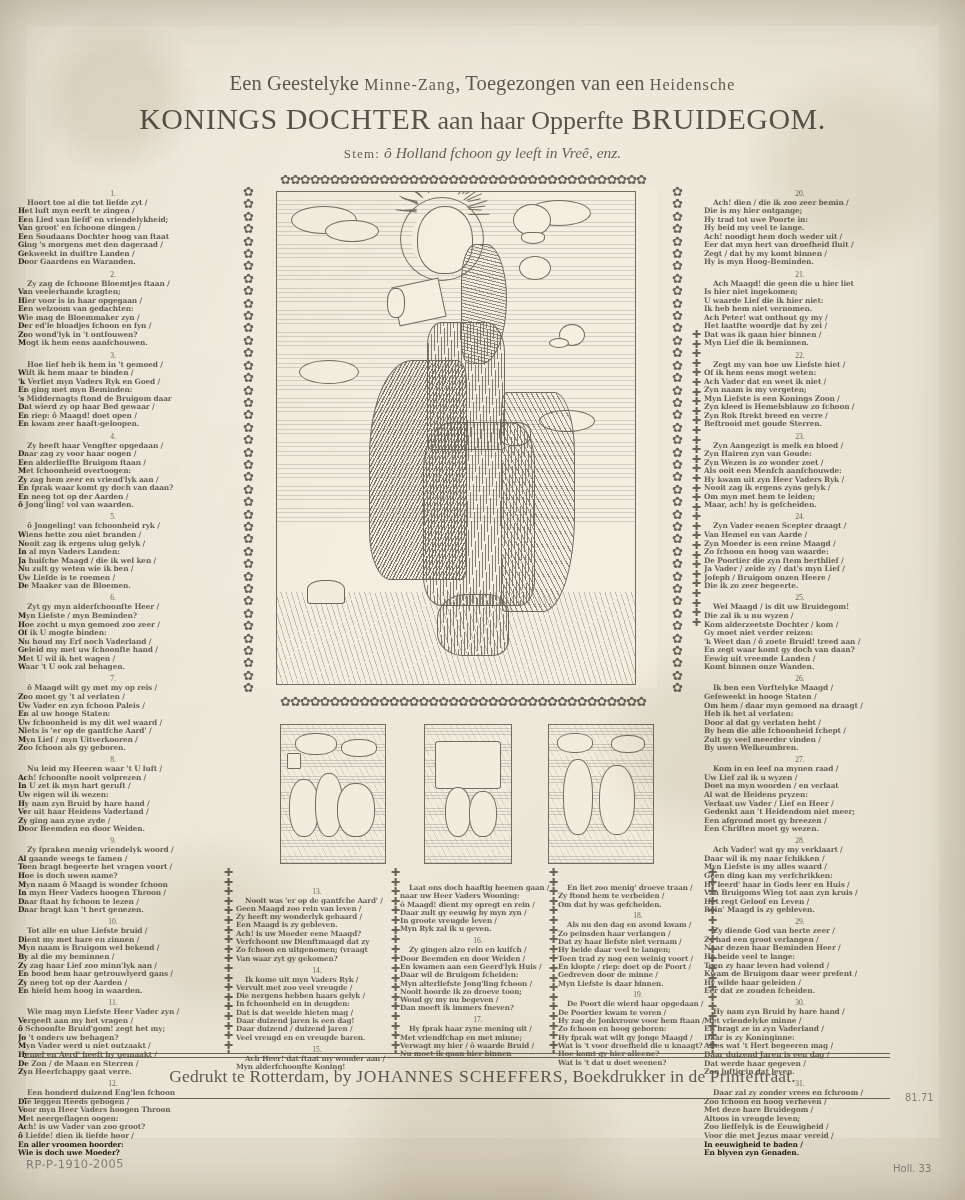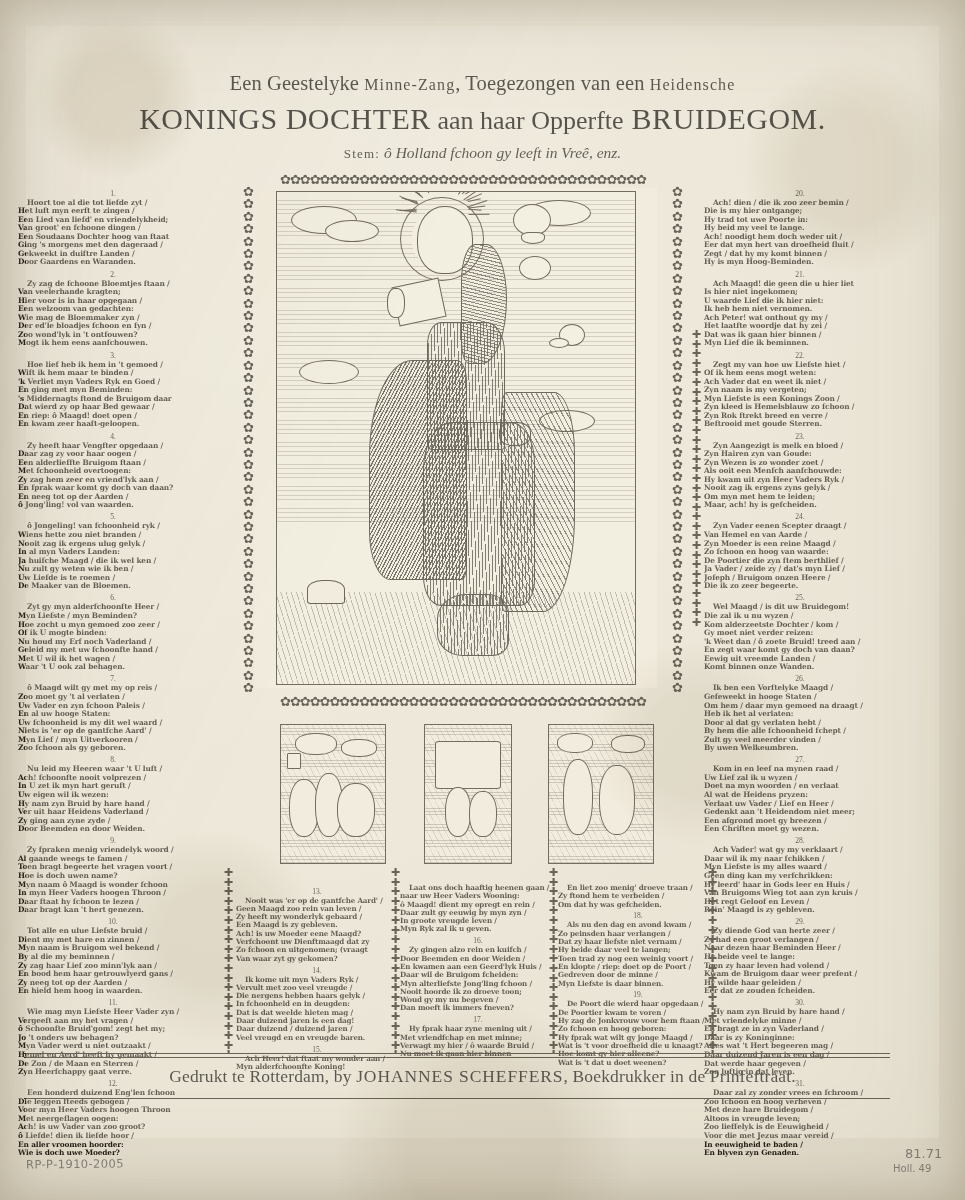--- a/index.html
+++ b/index.html
@@ -246,21 +246,21 @@
   
   .pencil {
     position: absolute;
     font-family: "DejaVu Sans", sans-serif;
     color: #5c5a55;
     opacity: .72;
     z-index: 45;
     white-space: nowrap;
   }
   #inv-left  { left: 26px;  top: 1157px; font-size: 11.5px; letter-spacing: .4px; transform: rotate(-.6deg); }
-  #inv-r1    { left: 905px; top: 1146px; font-size: 13px; }
+  #inv-r1    { left: 905px; top: 1092px; font-size: 10px; }
   #inv-r2    { left: 893px; top: 1163px; font-size: 10px; }
 </style>
 </head>
 <body>
 
 <div id="sheet">
 
   <div id="plate"></div>
 
   <div class="title-block" style="left:26px;">
@@ -849,15 +849,15 @@
   </div>
 
   <div id="rule-top"></div>
   <div id="imprint" style="left:26px;">
     <span>Gedrukt te Rotterdam, by </span><span class="caps">JOHANNES SCHEFFERS</span><span>, Boekdrukker in de Prinfeftraat.</span>
   </div>
   <div id="rule-bot"></div>
 
   <div class="pencil" id="inv-left">RP-P-1910-2005</div>
   <div class="pencil" id="inv-r1">81.71</div>
-  <div class="pencil" id="inv-r2">Holl. 49</div>
+  <div class="pencil" id="inv-r2">Holl. 33</div>
 
 </div>
 
 </body></html>

